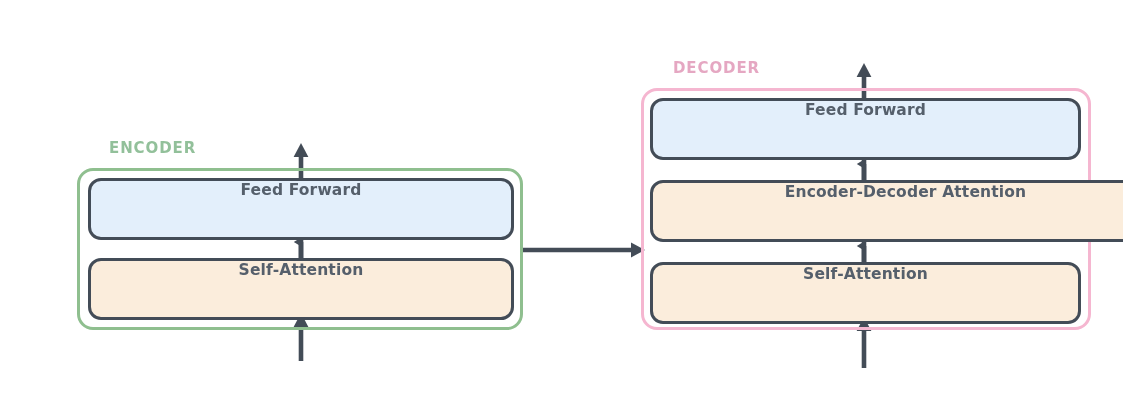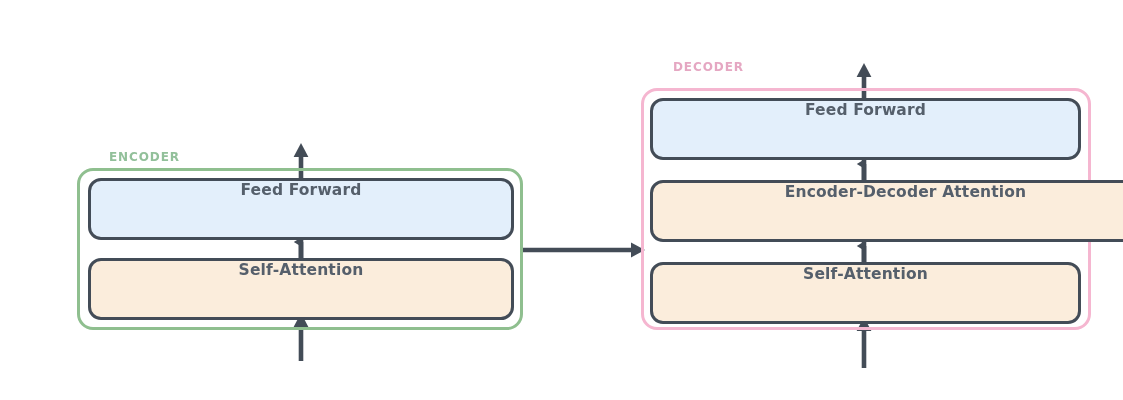--- a/index.html
+++ b/index.html
@@ -47,29 +47,29 @@
     left: 641px;
     top: 88px;
     width: 450px;
     height: 242px;
     border: 3px solid #f5b6d0;
   }
 
   
   .group-label {
     position: absolute;
-    font-size: 12px;
+    font-size: 15px;
     font-weight: 700;
     letter-spacing: 0.9px;
     white-space: nowrap;
     line-height: 1;
   }
   .label-encoder {
     left: 109px;
-    top: 151px;
+    top: 141px;
     color: #92c09a;
   }
   .label-decoder {
     left: 673px;
     top: 61px;
     color: #e5a7c2;
   }
 
   
   .layer-block {

